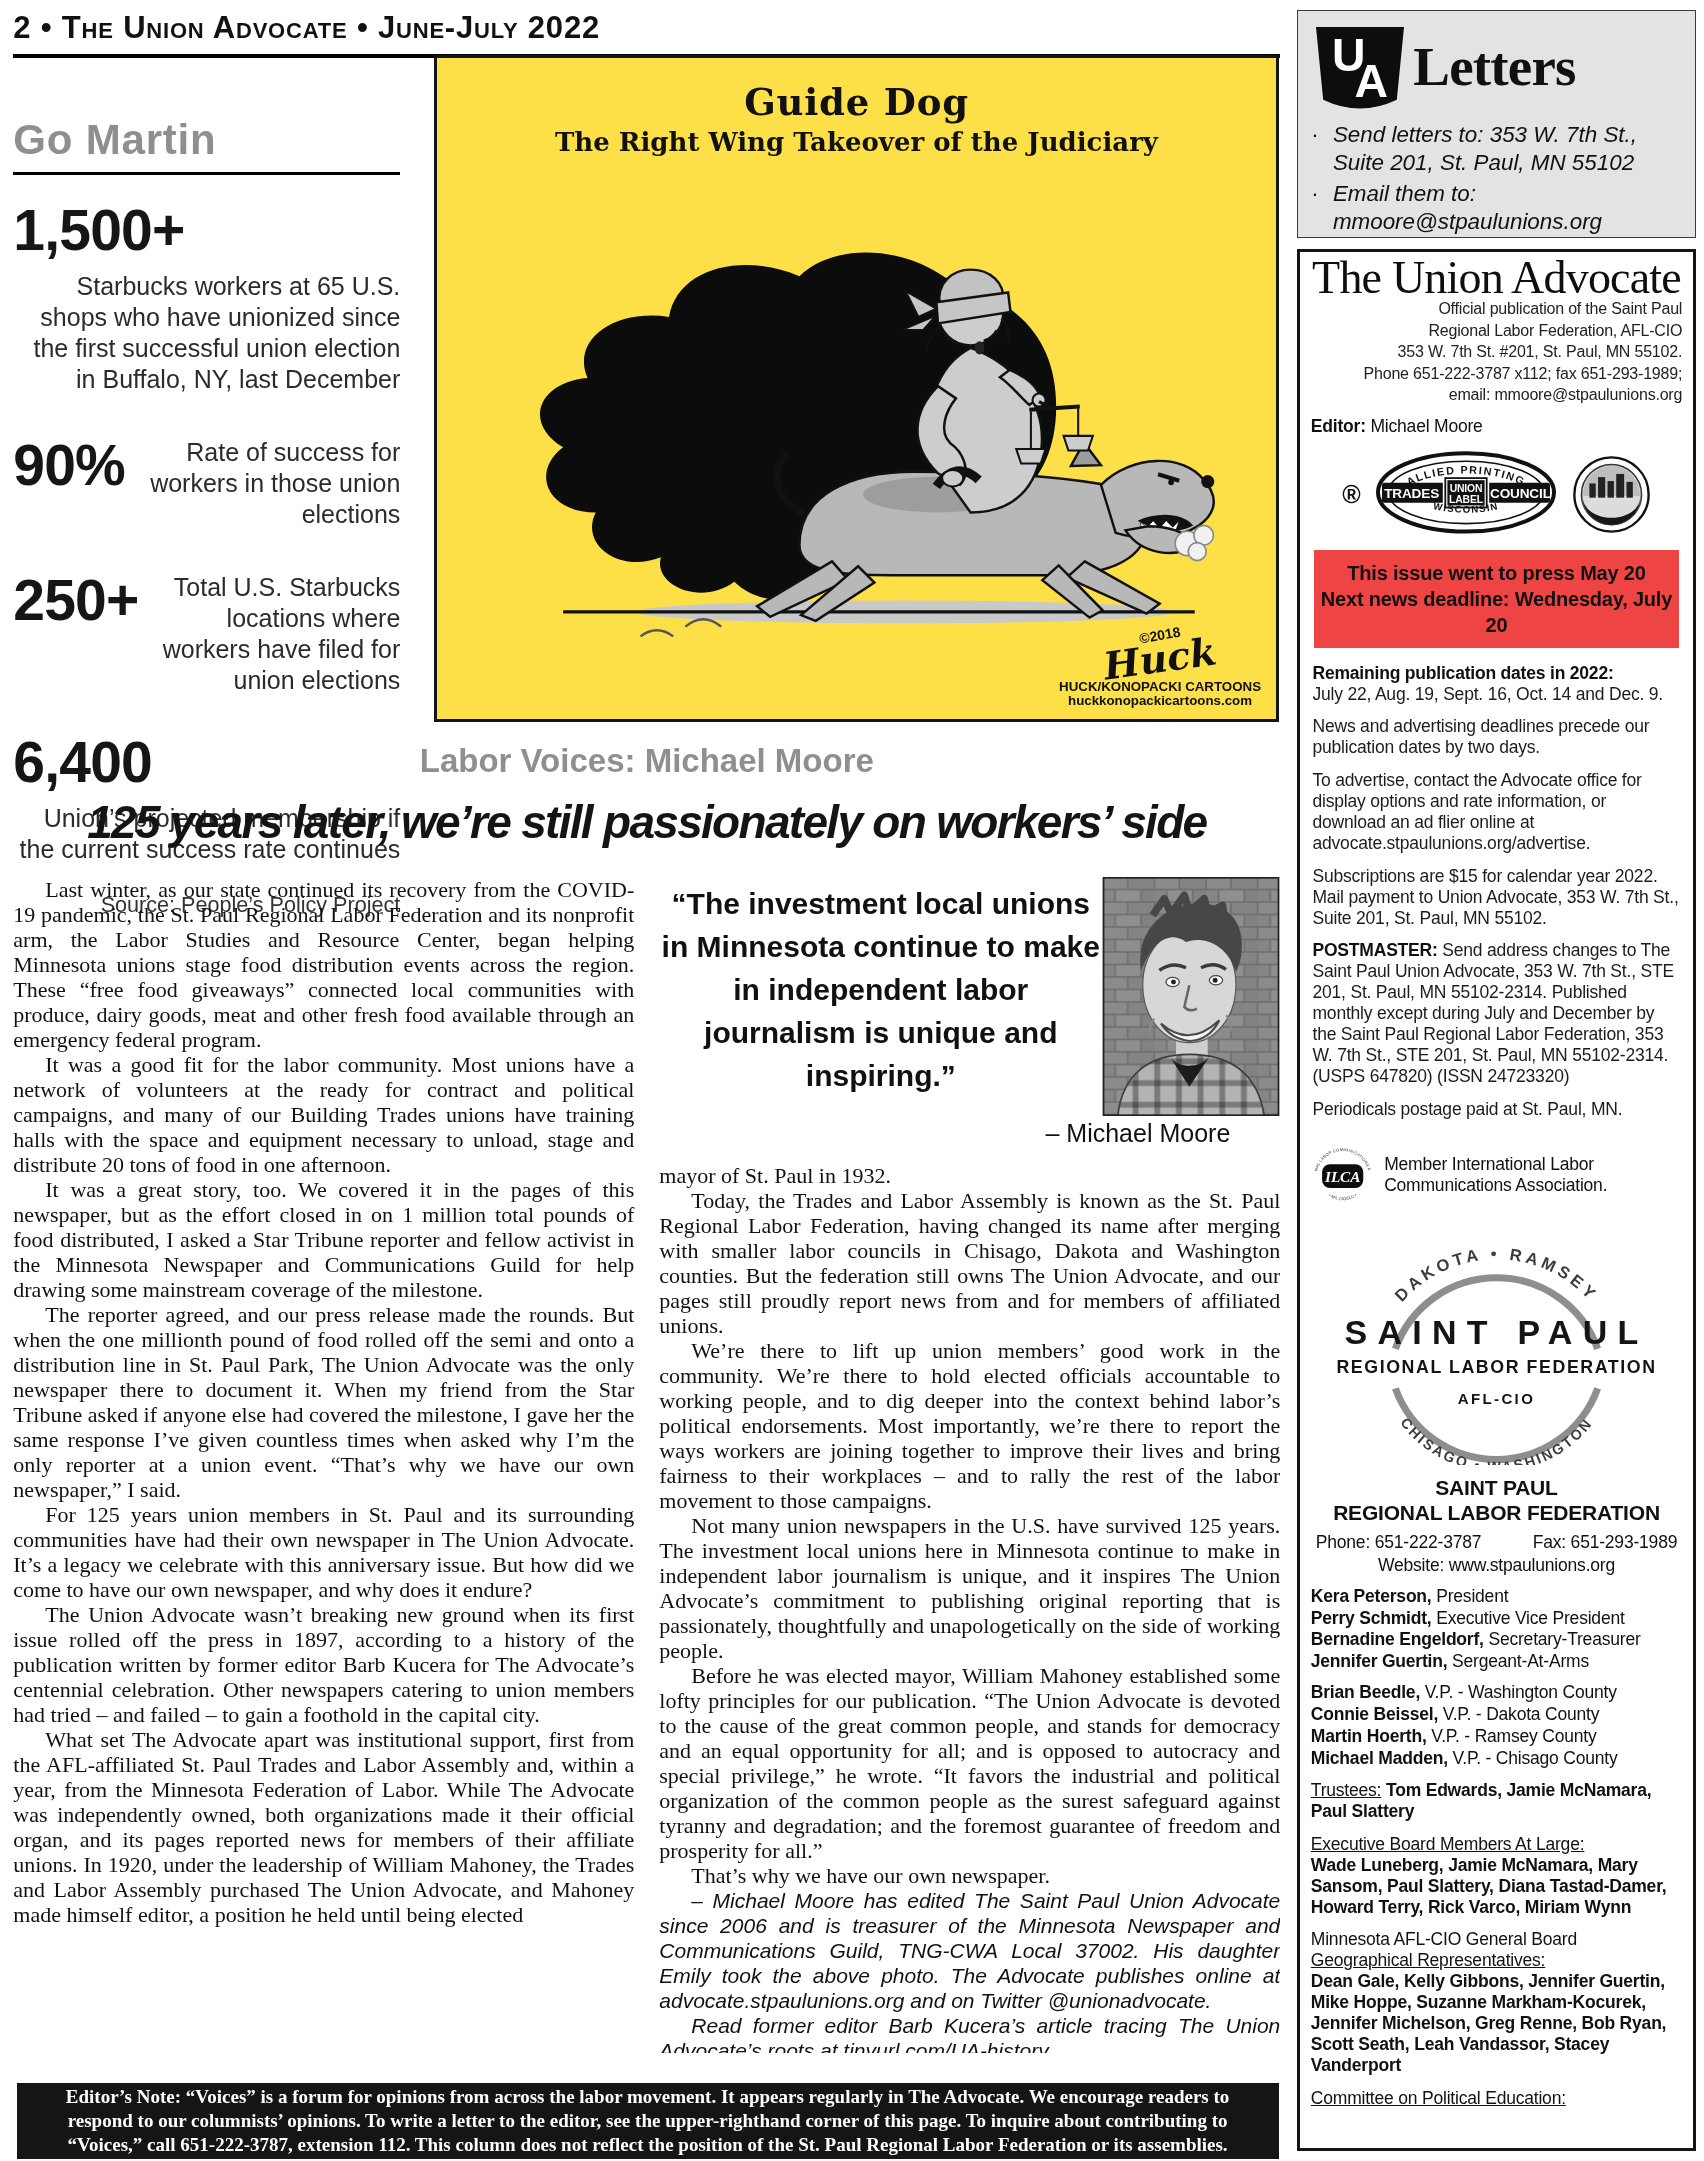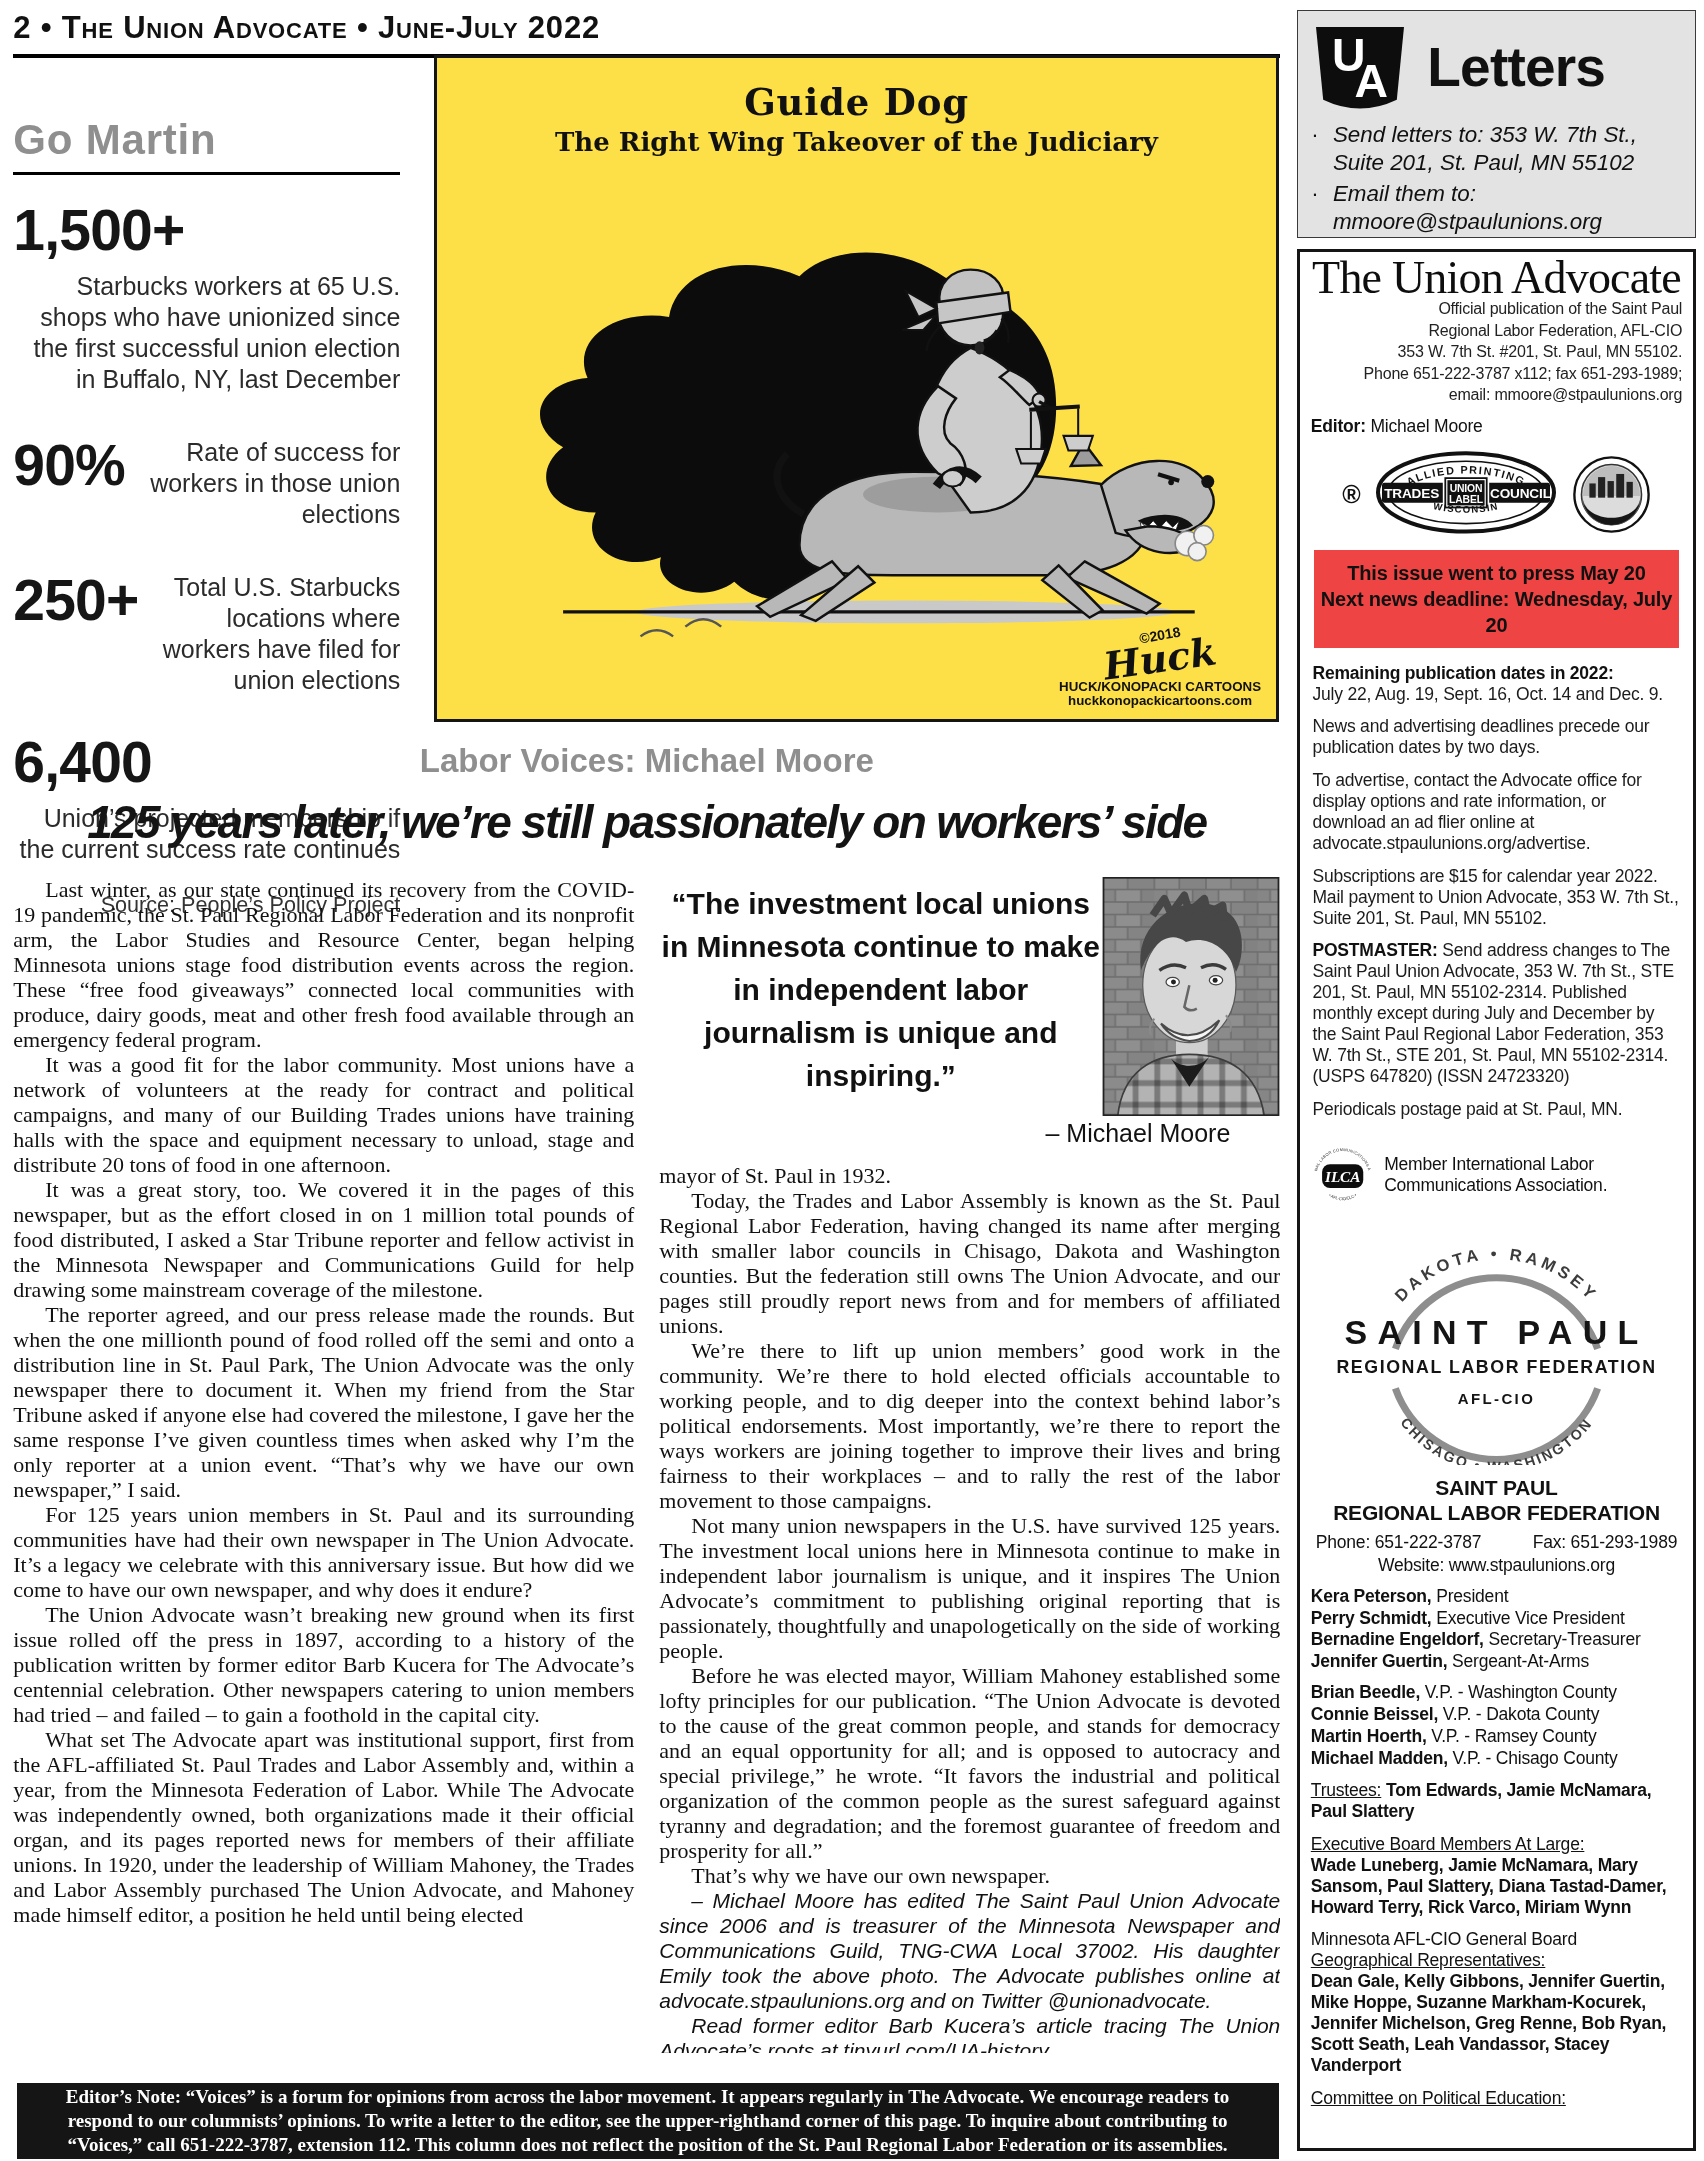--- a/index.html
+++ b/index.html
@@ -34,21 +34,21 @@
   .col{width:621px;font-family:"Liberation Serif",serif;font-size:22px;line-height:25px;text-align:justify;}
   .col p{margin:0;text-indent:32px;}
   .col p.ni{text-indent:0;}
   .col p.it{font-family:"Liberation Sans",sans-serif;font-style:italic;font-size:21px;line-height:25px;}
   .pq-wrap{display:flex;gap:0;margin-bottom:5px;}
   .pull-quote{flex:1;font-family:"Liberation Sans",sans-serif;font-weight:bold;font-size:30px;line-height:43px;text-align:center;text-indent:0;padding-top:5px;}
   .pq-attr{font-family:"Liberation Sans",sans-serif;font-size:25px;text-align:right;margin:3.3px 50px 16.6px 0;text-indent:0;}
   
   .letters-box{left:1297px;top:10px;width:399px;height:228px;background:#e3e3e3;border:1.7px solid #3a3a3a;box-sizing:border-box;padding:11.6px 13.3px;}
   .letters-head{display:flex;align-items:center;}
-  .letters-title{font-size:55px;font-weight:bold;letter-spacing:-0.8px;margin-left:18px;}
+  .letters-title{font-size:55px;font-weight:bold;letter-spacing:-0.8px;margin-left:4px;font-family:Liberation Serif, serif;}
   .letters-list{margin-top:10px;font-size:22.4px;font-style:italic;line-height:28px;}
   .letters-item{display:flex;margin-top:3.3px;}
   .letters-item .dot{flex:0 0 21.6px;font-style:normal;}
   
   .right-box{left:1297px;top:249px;width:399px;height:1902px;border:3.3px solid #151515;box-sizing:border-box;padding:8.3px 10.8px;overflow:hidden;font-size:17.5px;line-height:21px;letter-spacing:-0.2px;}
   .mast-title{font-family:"Liberation Serif",serif;font-size:46px;text-align:center;letter-spacing:-0.8px;margin:6.7px 0 10px 0;color:#0e0e0e;}
   .mast-line{text-align:right;font-size:16px;line-height:21.6px;white-space:nowrap;color:#222;}
   .mast-editor{margin-top:10px;font-size:17.5px;}
   .logo-row{display:flex;align-items:center;justify-content:center;gap:11.6px;margin:13.3px 0 11.6px 0;}
   .reg-mark{font-size:25px;font-weight:bold;}

